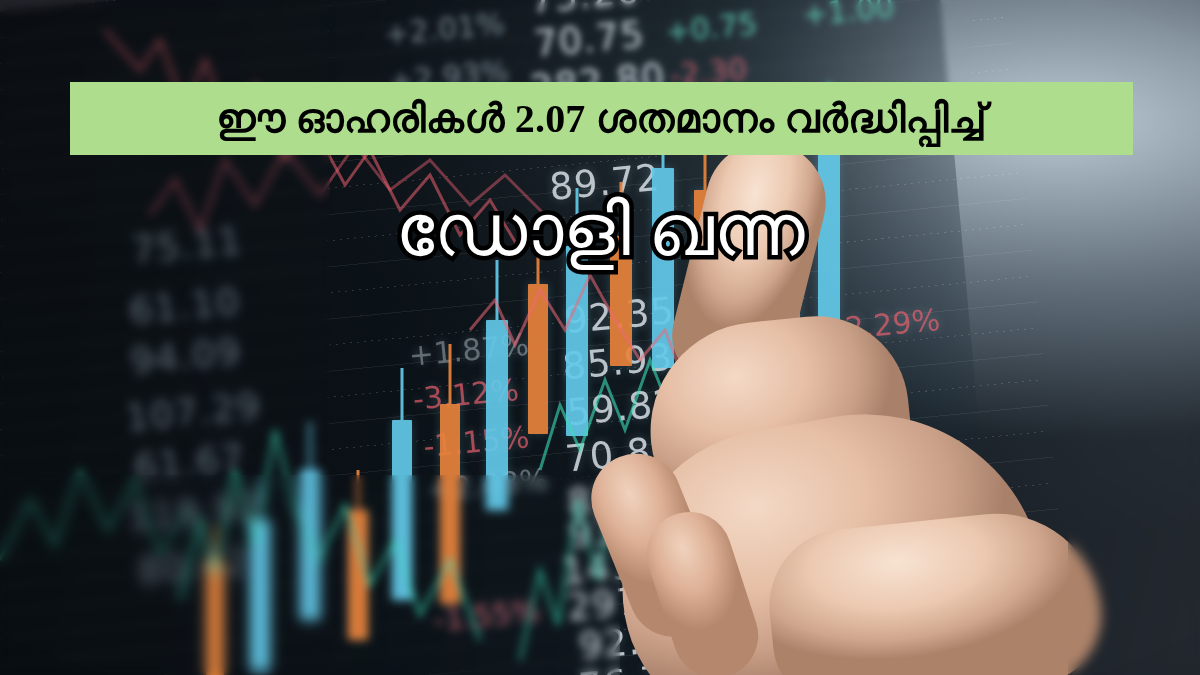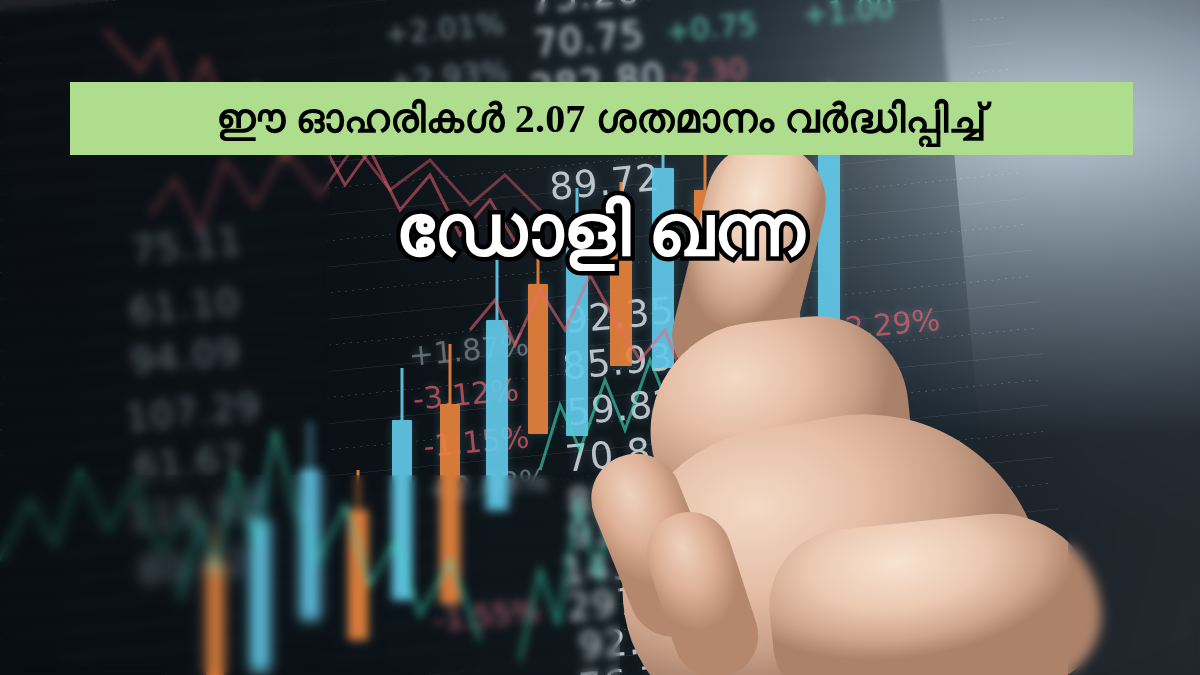--- a/index.html
+++ b/index.html
@@ -104,21 +104,21 @@
     color:#000;
     letter-spacing:0.2px;
     white-space:nowrap;
   }
 
   
   .subtitle{
     position:absolute;left:0;top:190px;width:1200px;
     text-align:center;
     font-family:"Liberation Serif", serif;
-    font-weight:700;
+    font-weight:400;
     font-size:72px;
     color:#ffffff;
     white-space:nowrap;
     -webkit-text-stroke:9px #000;
     paint-order:stroke fill;
     text-shadow:0 0 2px #000;
   }
   .subtitle span{position:relative;}
 
   

